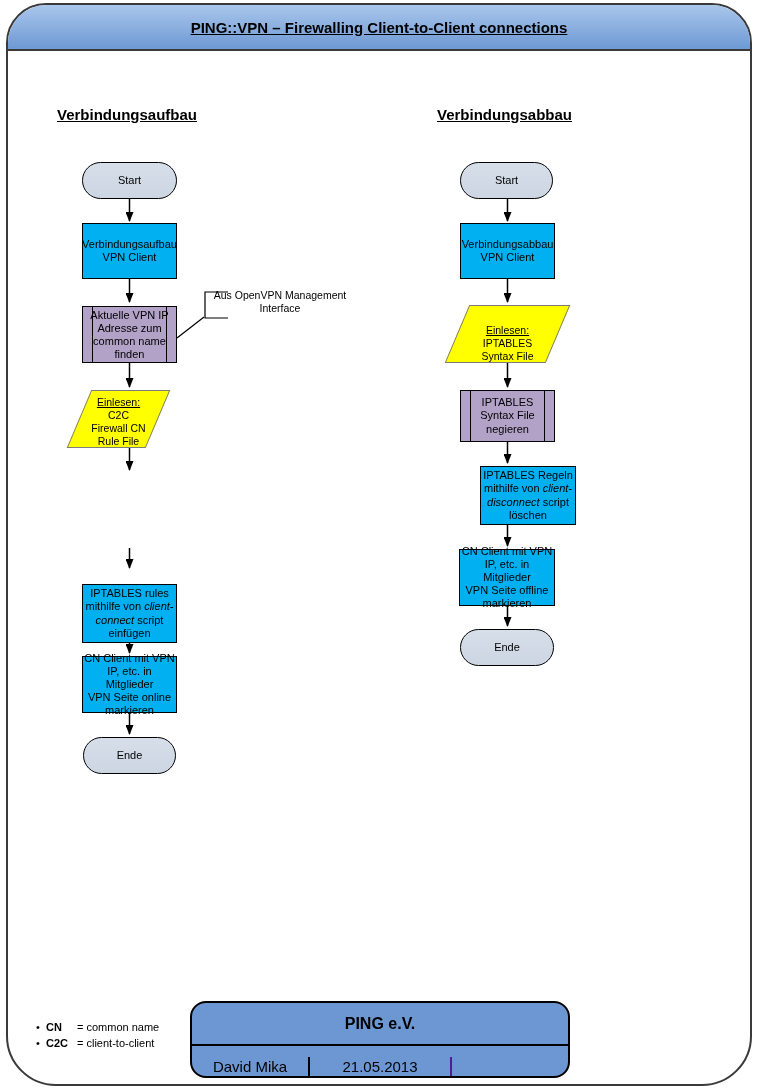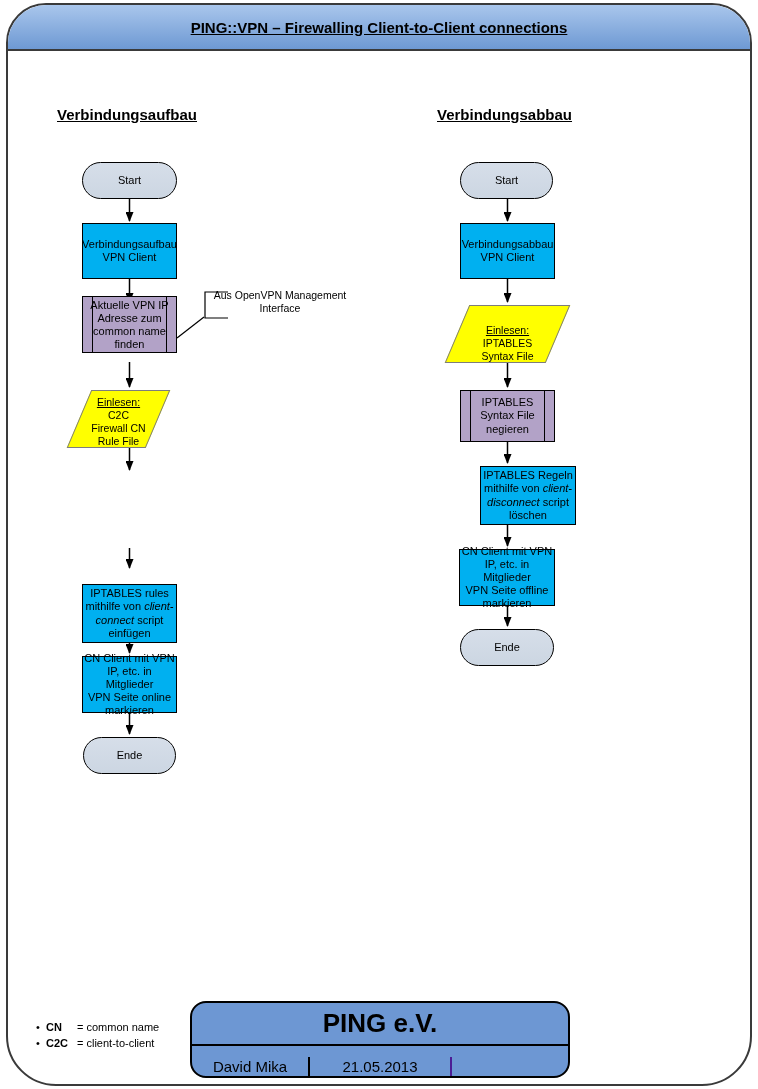--- a/index.html
+++ b/index.html
@@ -53,21 +53,21 @@
   .legend-row{display:flex;align-items:baseline;}
   .bullet{width:16px;text-align:center;}
   .term{display:inline-block;width:31px;font-weight:bold;}
 
   
   .title-block{position:absolute;left:190px;top:1001px;width:380px;height:77px;
                box-sizing:border-box;background:var(--title-block,#6d97d3);
                border:2px solid #000;border-radius:16px;overflow:hidden;
                display:flex;flex-direction:column;}
   .tb-org{height:41px;border-bottom:2px solid #000;display:flex;align-items:center;
-          justify-content:center;font-size:26px;font-weight:bold;}
+          justify-content:center;font-size:16px;font-weight:bold;}
   .tb-row{flex:1;display:flex;}
   .tb-cell{display:flex;align-items:center;justify-content:center;font-size:15px;margin-top:11px;}
   .tb-author{width:116px;}
   .tb-date{width:140px;border-left:2px solid #000;border-right:2px solid #4c1d95;}
   .tb-email{flex:1;}
 </style>
 </head>
 <body>
 
 <div class="page">
@@ -112,21 +112,21 @@
 
   <div class="node terminator" style="left:82px;top:162px;width:95px;height:37px;">
     <span class="lbl">Start</span>
   </div>
 
   <div class="node process" style="left:82px;top:223px;width:95px;height:56px;">
     <span class="lbl">Verbindungsaufbau
 VPN Client</span>
   </div>
 
-  <div class="node predefined" style="left:82px;top:296px;width:95px;height:57px;">
+  <div class="node predefined" style="left:82px;top:306px;width:95px;height:57px;">
     <span class="lbl">Aktuelle VPN IP
 Adresse zum
 common name
 finden</span>
   </div>
 
   <div class="annotation">Aus OpenVPN Management
 Interface</div>
 
   <div class="io" style="left:67px;top:390px;width:103px;height:58px;">

